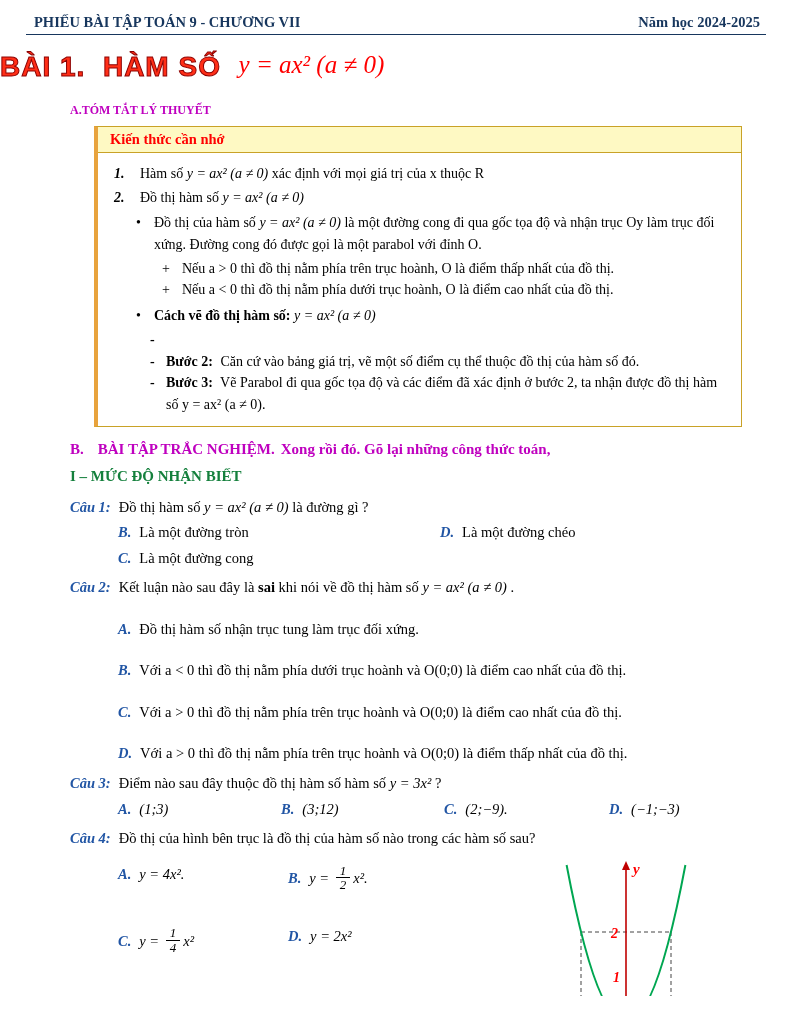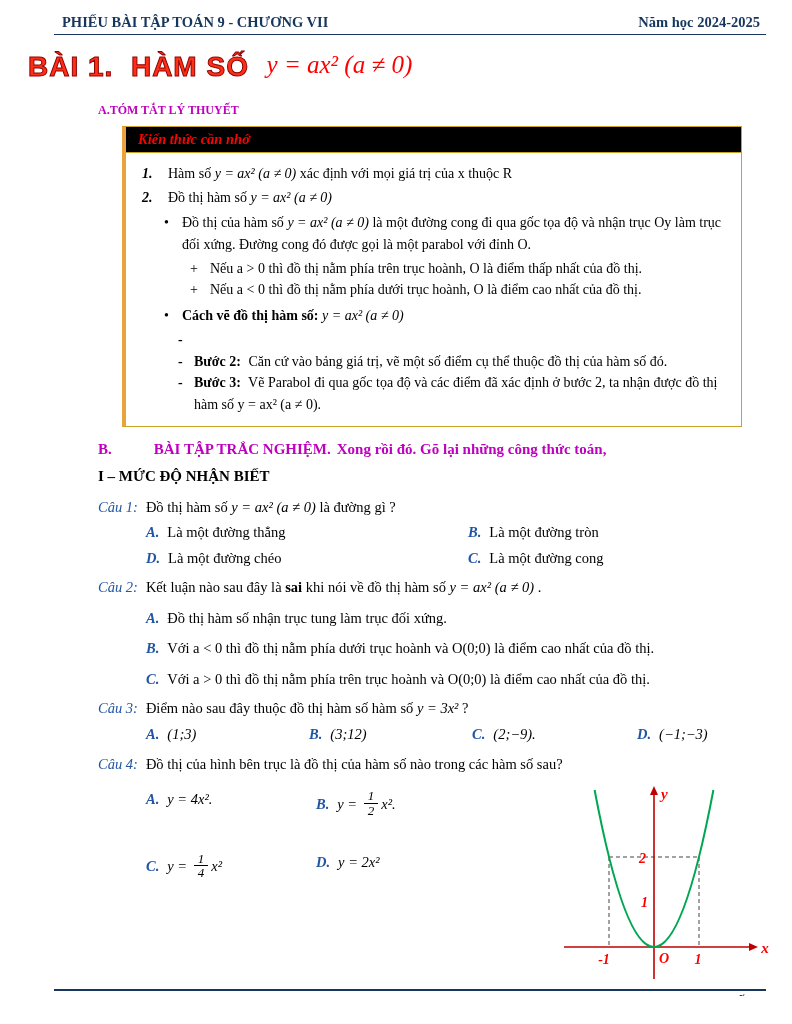--- a/index.html
+++ b/index.html
@@ -1,60 +1,60 @@
 <!DOCTYPE html>
 <html><head>
 <meta charset="utf-8">
 <style>
   html,body{margin:0;padding:0;background:#ffffff;}
   .page{
     width:792px;height:996px;background:#fff;position:relative;
     font-family:"Liberation Serif",serif;font-size:14.5px;color:#000;
-    display:flex;flex-direction:column;overflow:hidden;box-sizing:border-box;padding-left:28px;
+    display:flex;flex-direction:column;overflow:hidden;box-sizing:border-box;
   }
   
   .header{display:flex;justify-content:space-between;margin:14px 26px 0 26px;
     padding:0 6px 3px 8px;border-bottom:1.6px solid #17365D;color:#17365D;
     font-weight:bold;font-size:14.5px;}
   
   .title-row{margin-top:16px;white-space:nowrap;}
   .title-main{font-family:"Liberation Sans",sans-serif;font-size:28px;font-weight:bold;
     color:#FF2E17;-webkit-text-stroke:1px #8B0000;letter-spacing:1px;white-space:pre;}
   .title-formula{font-style:italic;color:#FF0000;font-size:25px;margin-left:14px;
     position:relative;top:-3px;}
   
   .section-a{color:#BF00BF;font-weight:bold;font-size:12px;margin:20px 0 0 70px;}
   .section-b{color:#BF00BF;font-weight:bold;font-size:15px;margin:14px 0 0 70px;}
   .sb-label{margin-right:14px;}
-  .sb-title{margin-right:6px;margin-left:28px;}
-  .level-heading{color:#000000;font-weight:bold;font-size:15px;margin:10px 0 0 70px;}
+  .sb-title{margin-right:6px;}
+  .level-heading{color:#15803d;font-weight:bold;font-size:15px;margin:10px 0 0 70px;}
   
   .kbox{margin:8px 50px 0 94px;border:1px solid #C9A227;border-left:4px solid #E8A33D;}
-  .kbox-header{background:#000000;color:#FF0000;font-weight:bold;font-style:italic;
+  .kbox-header{background:#fef9c3;color:#FF0000;font-weight:bold;
     font-size:14.5px;padding:4px 12px;border-bottom:1px solid #C9A227;}
   .kbox-body{padding:8px 12px 10px 8px;line-height:1.55;font-size:14px;}
   .kitem,.kbullet,.kplus,.kstep{display:flex;}
   .kitem{margin:2px 0 2px 8px;}
   .knum{font-weight:bold;font-style:italic;width:26px;flex:none;}
   .kbullet{margin:4px 0 2px 30px;}
   .bmark{width:18px;flex:none;}
   .kplus{margin:0 0 0 56px;}
   .pmark{width:20px;flex:none;}
   .kstep{margin:0 0 0 44px;}
   .dmark{width:16px;flex:none;font-weight:bold;}
   .step-label{margin-right:4px;}
   .formula{font-style:italic;}
   
   .questions{margin:4px 40px 0 70px;}
   .q-line{margin-top:8px;line-height:1.5;}
-  .q-label{color:#2155A4;font-weight:normal;font-style:italic;margin-right:8px;}
+  .q-label{color:#2155A4;font-weight:bold;font-style:italic;margin-right:8px;}
   .opt-letter{color:#2155A4;font-weight:bold;font-style:italic;margin-right:8px;}
   .opts{margin:3px 0 0 48px;line-height:1.55;}
   .grid-2{display:grid;grid-template-columns:322px 1fr;row-gap:3px;}
-  .grid-1 .opt{margin-top:8px;}
+  .grid-1 .opt{margin-top:19px;}
   .grid-4{display:grid;grid-template-columns:163px 163px 165px 1fr;}
   
   .q4-row{display:flex;margin-top:4px;}
   .q4-grid{display:grid;grid-template-columns:170px 230px;row-gap:34px;
     align-content:start;margin:12px 0 0 48px;flex:none;}
   .graph-wrap{flex:1;display:flex;justify-content:flex-end;padding-right:64px;}
   .frac{display:inline-block;vertical-align:middle;text-align:center;line-height:1.05;
     margin:0 3px;position:relative;top:-2px;}
   .fnum{display:block;padding:0 4px;border-bottom:1.2px solid #000;font-size:13px;}
   .fden{display:block;font-size:13px;}
@@ -139,35 +139,35 @@
 
   <div class="level-heading">I – MỨC ĐỘ NHẬN BIẾT</div>
 
   <div class="questions">
 
     <div class="question">
       <div class="q-line">
         <span class="q-label">Câu 1:</span><span class="q-text"><span>Đồ thị hàm số </span><span class="formula">y = ax² (a ≠ 0)</span><span> là đường gì ?</span></span>
       </div>
       <div class="opts grid-2">
-        <div class="opt"><span class="opt-letter">A.</span><span>Là một đường thẳng</span></div>
         <div class="opt"><span class="opt-letter">B.</span><span>Là một đường tròn</span></div>
         <div class="opt"><span class="opt-letter">D.</span><span>Là một đường chéo</span></div>
         <div class="opt"><span class="opt-letter">C.</span><span>Là một đường cong</span></div>
       </div>
     </div>
 
     <div class="question">
       <div class="q-line">
         <span class="q-label">Câu 2:</span><span class="q-text"><span>Kết luận nào sau đây là </span><b>sai</b><span> khi nói về đồ thị hàm số </span><span class="formula">y = ax² (a ≠ 0)</span><span> .</span></span>
       </div>
       <div class="opts grid-1">
         <div class="opt"><span class="opt-letter">A.</span><span>Đồ thị hàm số nhận trục tung làm trục đối xứng.</span></div>
         <div class="opt"><span class="opt-letter">B.</span><span>Với a &lt; 0 thì đồ thị nằm phía dưới trục hoành và O(0;0) là điểm cao nhất của đồ thị.</span></div>
         <div class="opt"><span class="opt-letter">C.</span><span>Với a &gt; 0 thì đồ thị nằm phía trên trục hoành và O(0;0) là điểm cao nhất của đồ thị.</span></div>
+        <div class="opt"><span class="opt-letter">D.</span><span>Với a &gt; 0 thì đồ thị nằm phía trên trục hoành và O(0;0) là điểm thấp nhất của đồ thị.</span></div>
       </div>
     </div>
 
     <div class="question">
       <div class="q-line">
         <span class="q-label">Câu 3:</span><span class="q-text"><span>Điểm nào sau đây thuộc đồ thị hàm số hàm số </span><span class="formula">y = 3x²</span><span> ?</span></span>
       </div>
       <div class="opts grid-4">
         <div class="opt"><span class="opt-letter">A.</span><span class="formula">(1;3)</span></div>
         <div class="opt"><span class="opt-letter">B.</span><span class="formula">(3;12)</span></div>

